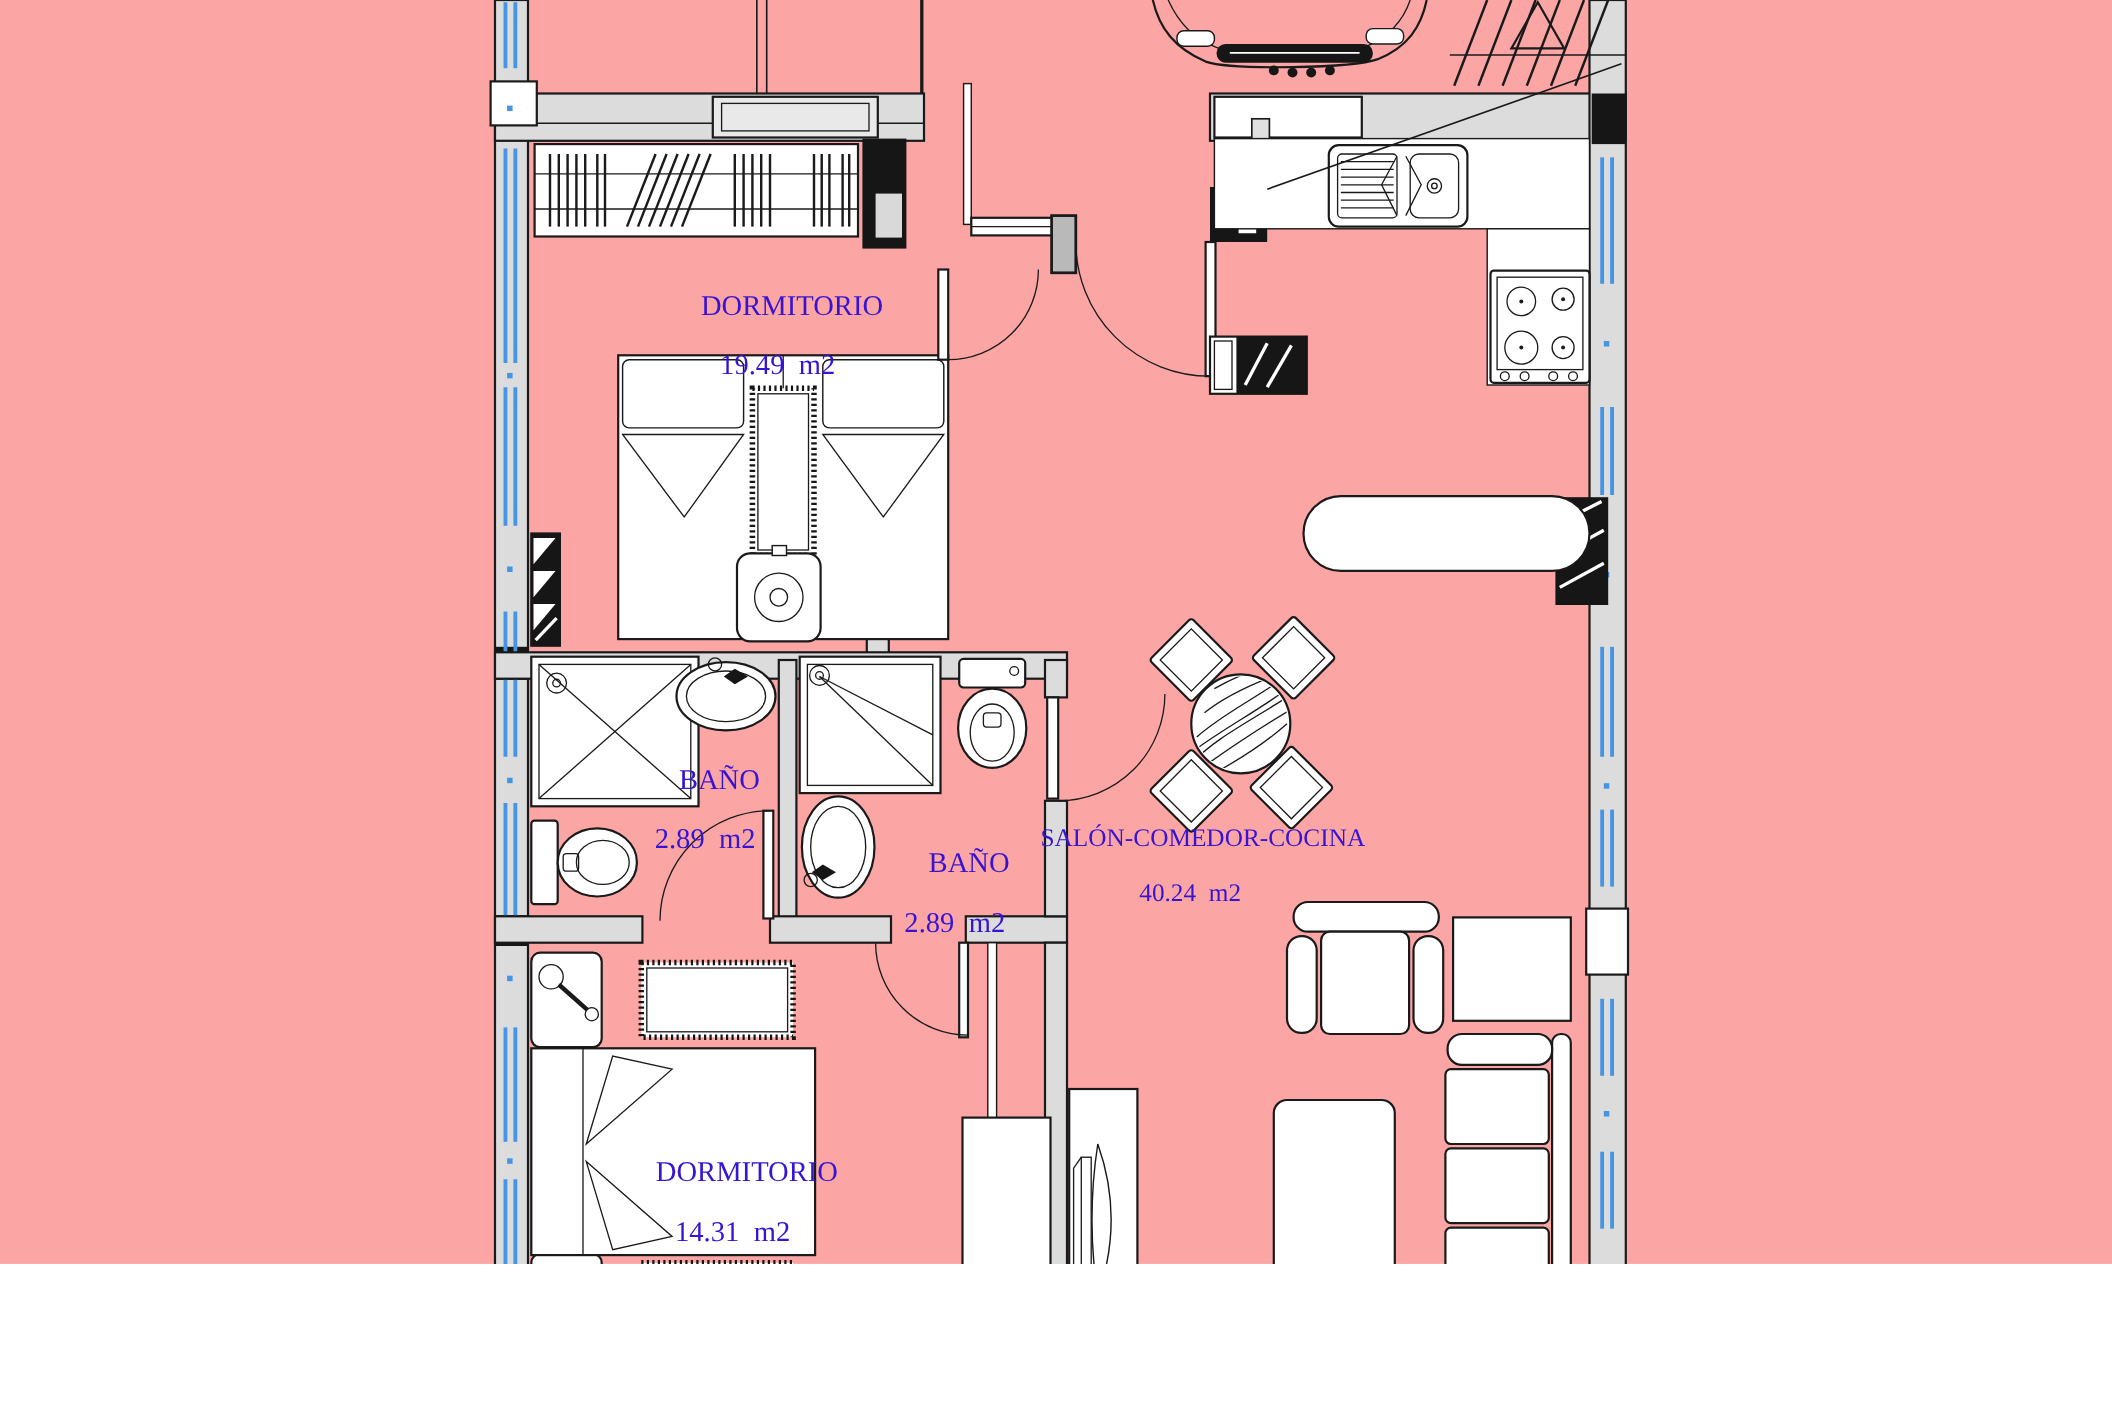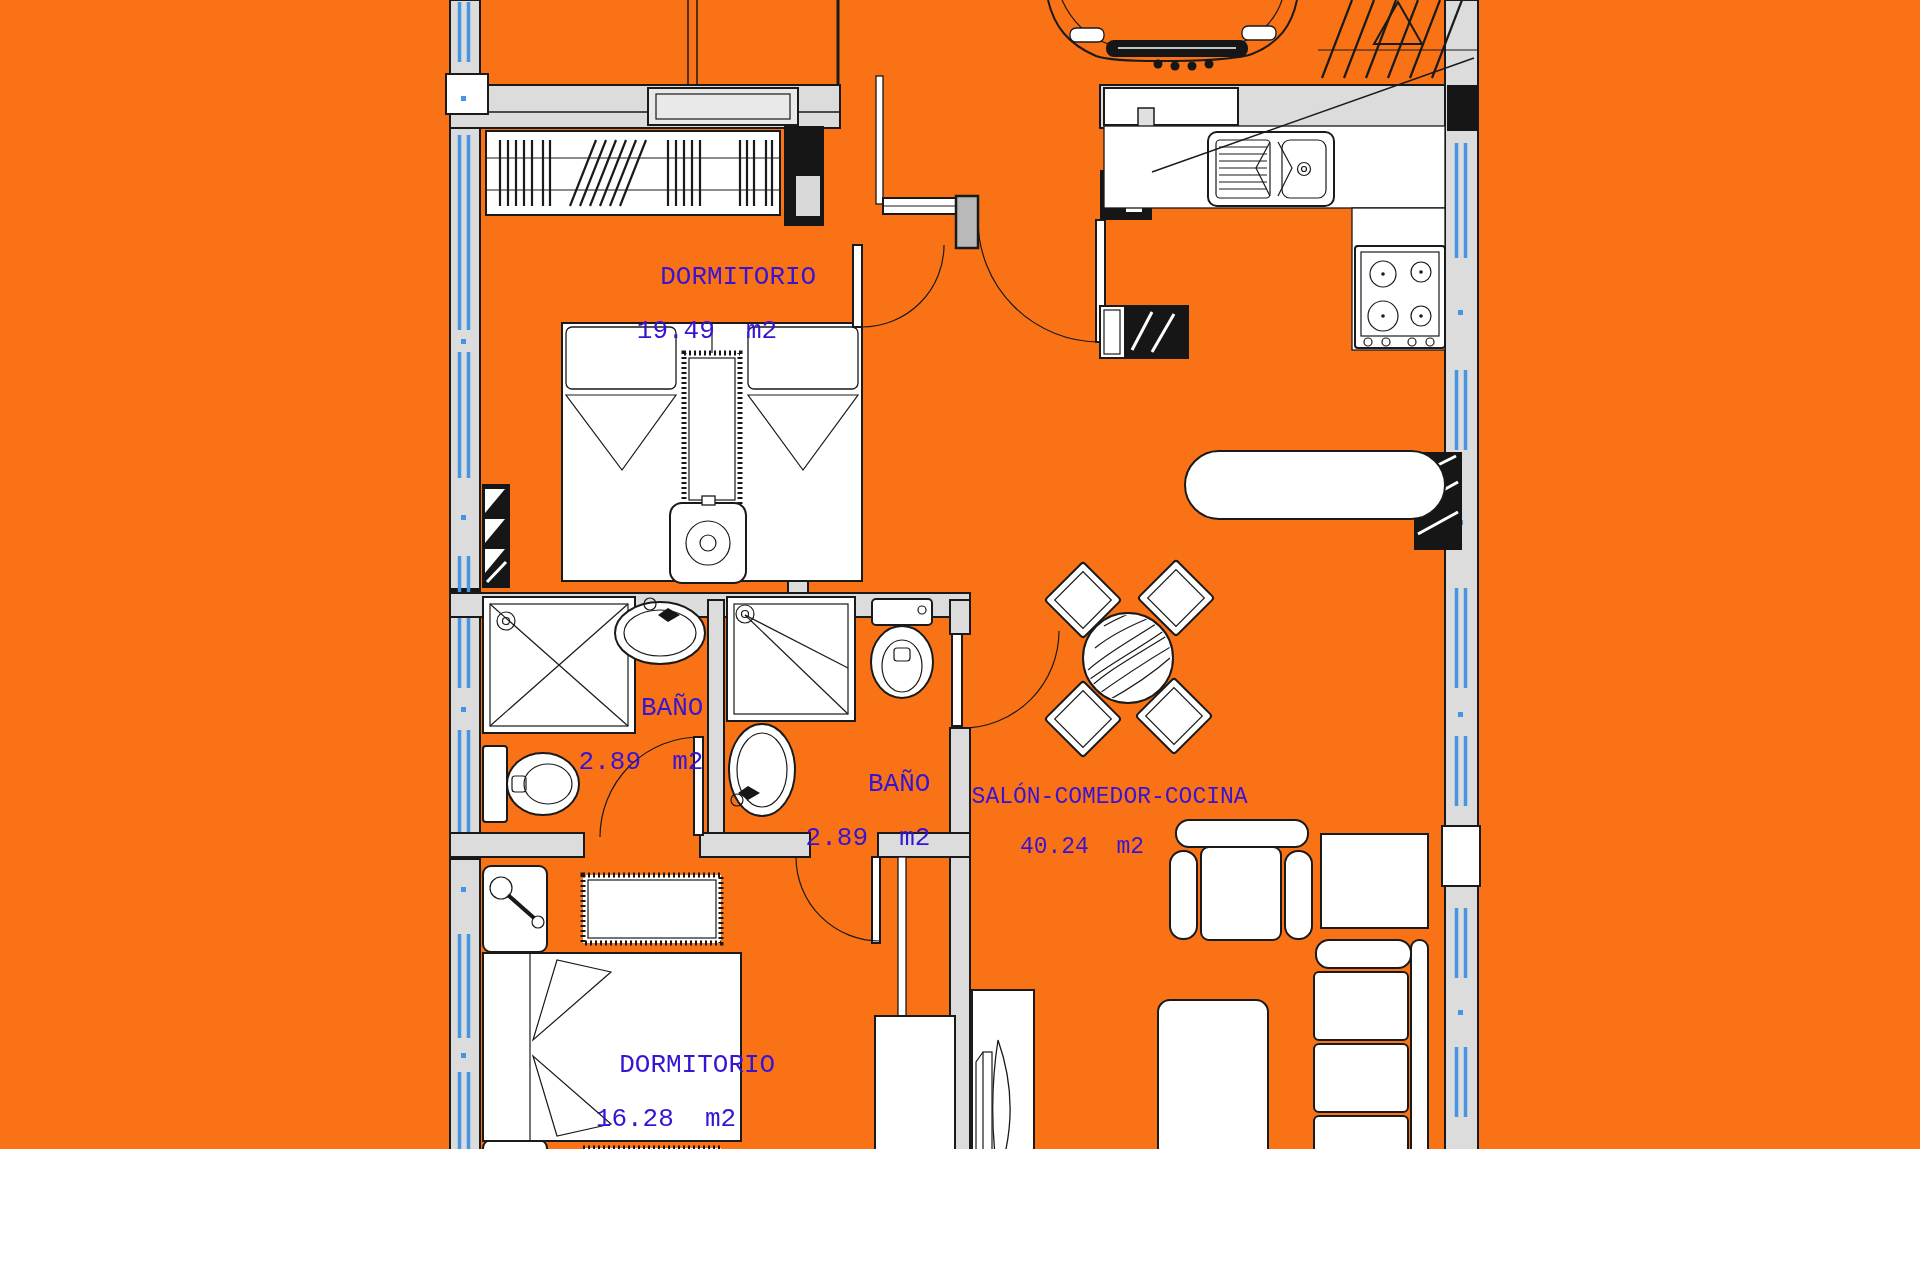--- a/index.html
+++ b/index.html
@@ -2,22 +2,22 @@
 <html style="--label-text: #3714d2; --window-glass: #4595e4; --wall-fill: #dcdcdc; --line: #1a1a1a;"><head>
 <meta charset="utf-8">
 <style>
   :root{
     --label-text:#3714d2;
     --window-glass:#4595e4;
     --wall-fill:#dcdcdc;
     --line:#1a1a1a;
   }
   html,body{margin:0;padding:0;background:#fff;}
-  #stage{position:relative;width:1920px;height:1149px;background:#f97316;overflow:hidden;
-         font-family:Liberation Mono, monospace;}
+  #stage{position:relative;width:1920px;height:1149px;background:#fca5a5;overflow:hidden;
+         font-family:Liberation Serif, serif;}
   #plan-svg{position:absolute;left:0;top:0;}
   .ln{stroke:var(--line);stroke-width:2;fill:none;}
   .ln15{stroke:var(--line);stroke-width:1.5;fill:none;}
   .thin{stroke:var(--line);stroke-width:1.2;fill:none;}
   .wall{fill:var(--wall-fill);stroke:var(--line);stroke-width:2;}
   .dark{fill:#161616;stroke:none;}
   .white{fill:#fff;stroke:var(--line);stroke-width:2;}
   .whitethin{fill:#fff;stroke:var(--line);stroke-width:1.3;}
   .glass{stroke:var(--window-glass);stroke-width:3.5;fill:none;}
   .glassdot{fill:var(--window-glass);}
@@ -441,23 +441,23 @@
   <div class="room-label" style="left:641px; top:668px;">
     <span>BAÑO</span>
     <span class="area">2.89  m2</span>
   </div>
 
   <div class="room-label" style="left:868px; top:744px;">
     <span>BAÑO</span>
     <span class="area">2.89  m2</span>
   </div>
 
-  <div class="room-label small" style="left:1082px; top:760px;">
+  <div class="room-label small" style="left:1082px; top:724px;">
     <span>SALÓN-COMEDOR-COCINA</span>
     <span class="area">40.24  m2</span>
   </div>
 
   <div class="room-label" style="left:666px; top:1025px;">
     <span>DORMITORIO</span>
-    <span class="area">16.28  m2</span>
+    <span class="area">14.31  m2</span>
   </div>
 
 </div>
 
 </body></html>

